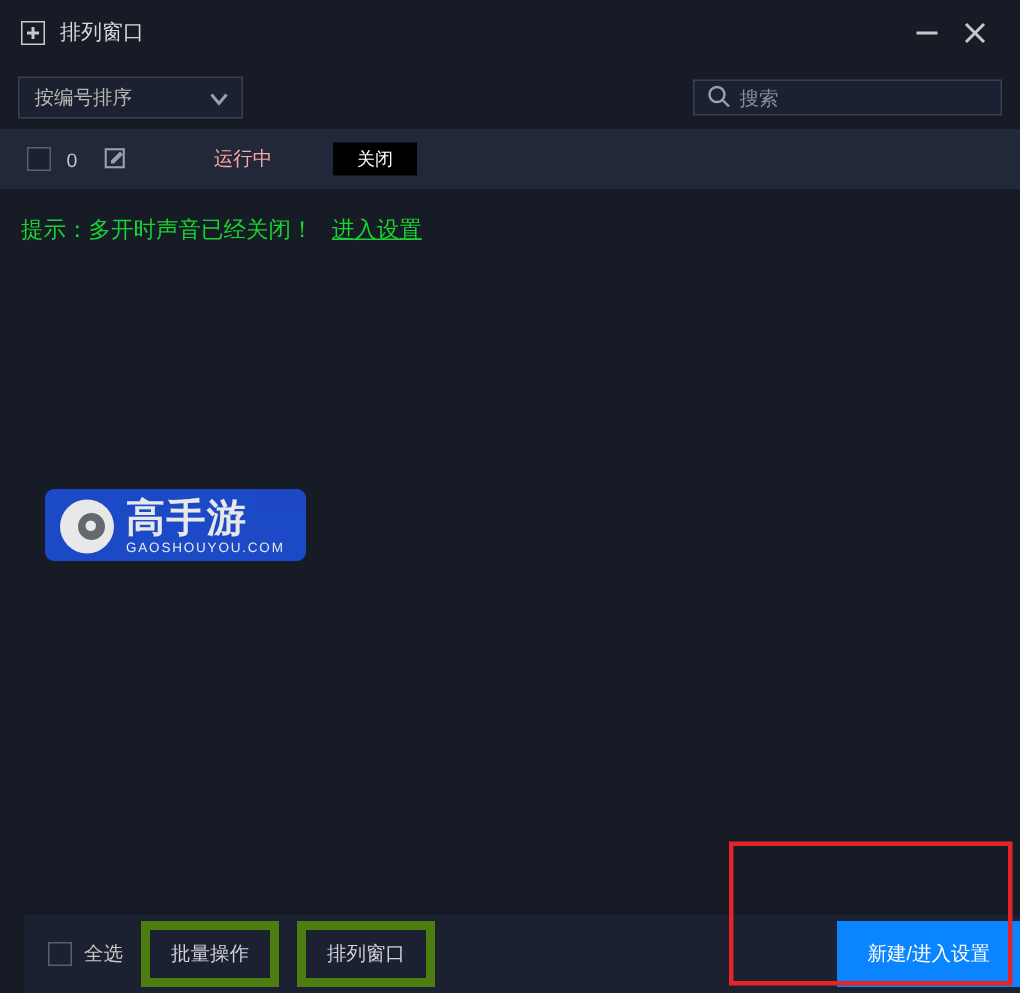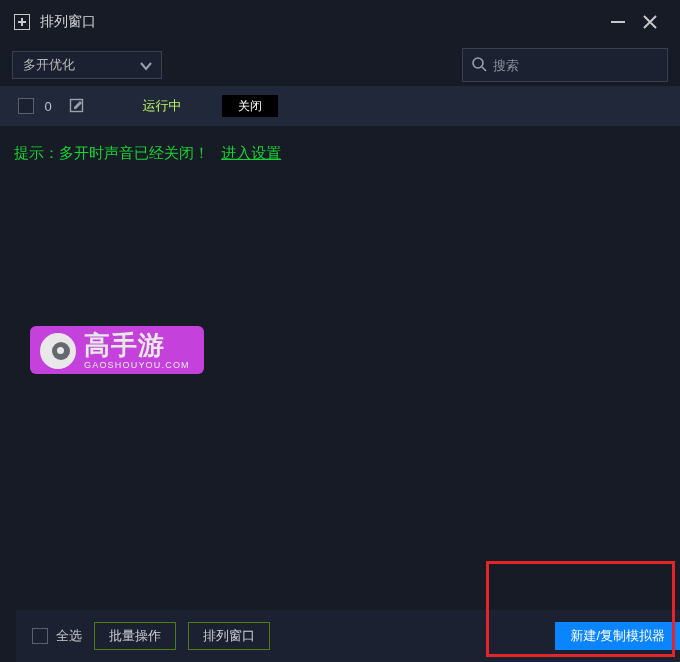--- a/index.html
+++ b/index.html
@@ -63,21 +63,21 @@
     color: #b8b8b8;
     cursor: pointer;
     position: relative;
   }
   .sort-dd .chev {
     position: absolute; right: 8px; top: 7px;
   }
   .sort-dd .chev svg { width: 14px; height: 14px; }
   .spacer { flex: 1; }
   .search {
-    width: 206px; height: 34px;
+    width: 206px; height: 24px;
     border: 1px solid #3a4050;
     background: #1b2130;
     display: flex; align-items: center;
     padding: 4px 8px;
     margin-left: 16px;
   }
   .search svg { width: 16px; height: 16px; flex: none; margin-right: 6px; }
   .search input {
     flex: 1; background: transparent; border: none; outline: none;
     color: #c8c8c8; font-size: 13px;
@@ -94,21 +94,21 @@
     width: 16px; height: 16px;
     border: 1.5px solid #5a6070;
     background: #1b2130;
     cursor: pointer;
   }
   .row .idx { width: 28px; text-align: center; color: #bfc4cf; }
   .row .name { flex: 0 0 140px; color: #d4d7de; }
   .row .edit-icon { width: 30px; display:flex; justify-content:center; cursor:pointer; }
   .row .edit-icon svg { width: 16px; height: 16px; }
   .row .gap { flex: 0 0 40px; }
-  .row .run-status { color:#bef264; flex:0 0 60px; text-align:center; }
+  .row .run-status { color:#fca5a5; flex:0 0 60px; text-align:center; }
   .row .close-btn {
     width: 56px; height: 22px;
     background: #000000;
     color: #fff;
     font-size: 12px;
     display:flex; align-items:center; justify-content:center;
     margin-left: 30px;
     cursor:pointer;
   }
   
@@ -118,21 +118,21 @@
     font-size: 15px;
   }
   .hint a { color:#17d430; text-decoration: underline; cursor:pointer; margin-left:8px; }
   
   .watermark {
     position: absolute;
     left: 30px; top: 326px;
     opacity: 0.9;
   }
   .wm-box {
-    background: #d946ef;
+    background: #1d4ed8;
     border-radius: 6px;
     padding: 6px 14px 4px 10px;
     display:flex; align-items:center;
   }
   .wm-logo {
     width: 36px; height: 36px;
     background: #ffffff;
     border-radius: 50%;
     position: relative;
     margin-right: 8px;
@@ -160,22 +160,22 @@
     position: absolute;
     left: 16px; bottom: 0;
     width: 100%; height: 52px;
     background: #1b2130;
     display:flex; align-items:center;
     padding: 0 16px;
     gap: 12px;
   }
   .sel-all { display:flex; align-items:center; gap:8px; }
   .btn {
-    height: 28px; padding: 0 14px;
-    border: 1px solid #4d7c0f;
+    height: 28px; padding: 16px 14px;
+    border: 6px solid #4d7c0f;
     color: #d0d2d8;
     display:flex; align-items:center;
     cursor:pointer;
     background: transparent;
     font-size:13px;
   }
   .btn.primary {
     background: #0a84ff;
     border-color: #0a84ff;
     color: #fff;
@@ -197,21 +197,21 @@
   <div class="win-btn min"></div>
   <div class="win-btn close">
     <svg viewBox="0 0 14 14">
         <path d="M1 1 L13 13 M13 1 L1 13" stroke="#c8c8c8" stroke-width="2"></path>
       </svg>
   </div>
 </div>
 
 <div class="toolbar">
   <div class="sort-dd">
-    <span>多开优化</span>
+    <span>按编号排序</span>
     <span class="chev">
       <svg viewBox="0 0 14 14">
           <path d="M2 4 L7 10 L12 4" stroke="#9aa0ac" stroke-width="2" fill="none"></path>
         </svg>
     </span>
   </div>
   <div class="spacer"></div>
   <div class="search">
     <span>
       <svg viewBox="0 0 16 16">
@@ -253,16 +253,16 @@
 </div>
 
 <div class="footer">
   <div class="sel-all">
     <div class="chk"></div>
     <span>全选</span>
   </div>
   <div class="btn">批量操作</div>
   <div class="btn">排列窗口</div>
   <div class="spacer"></div>
-  <div class="btn primary">新建/复制模拟器</div>
+  <div class="btn primary">新建/进入设置</div>
 </div>
 
 <div class="highlight" id="hl" style="left: 486px; top: 561px; width: 189px; height: 96px;"></div>
 
 </body></html>

